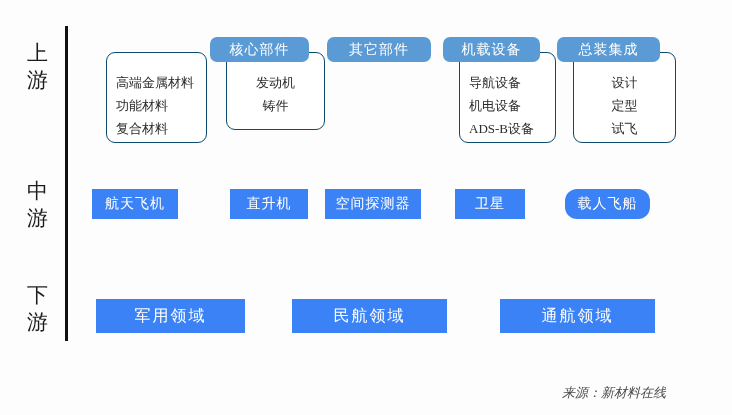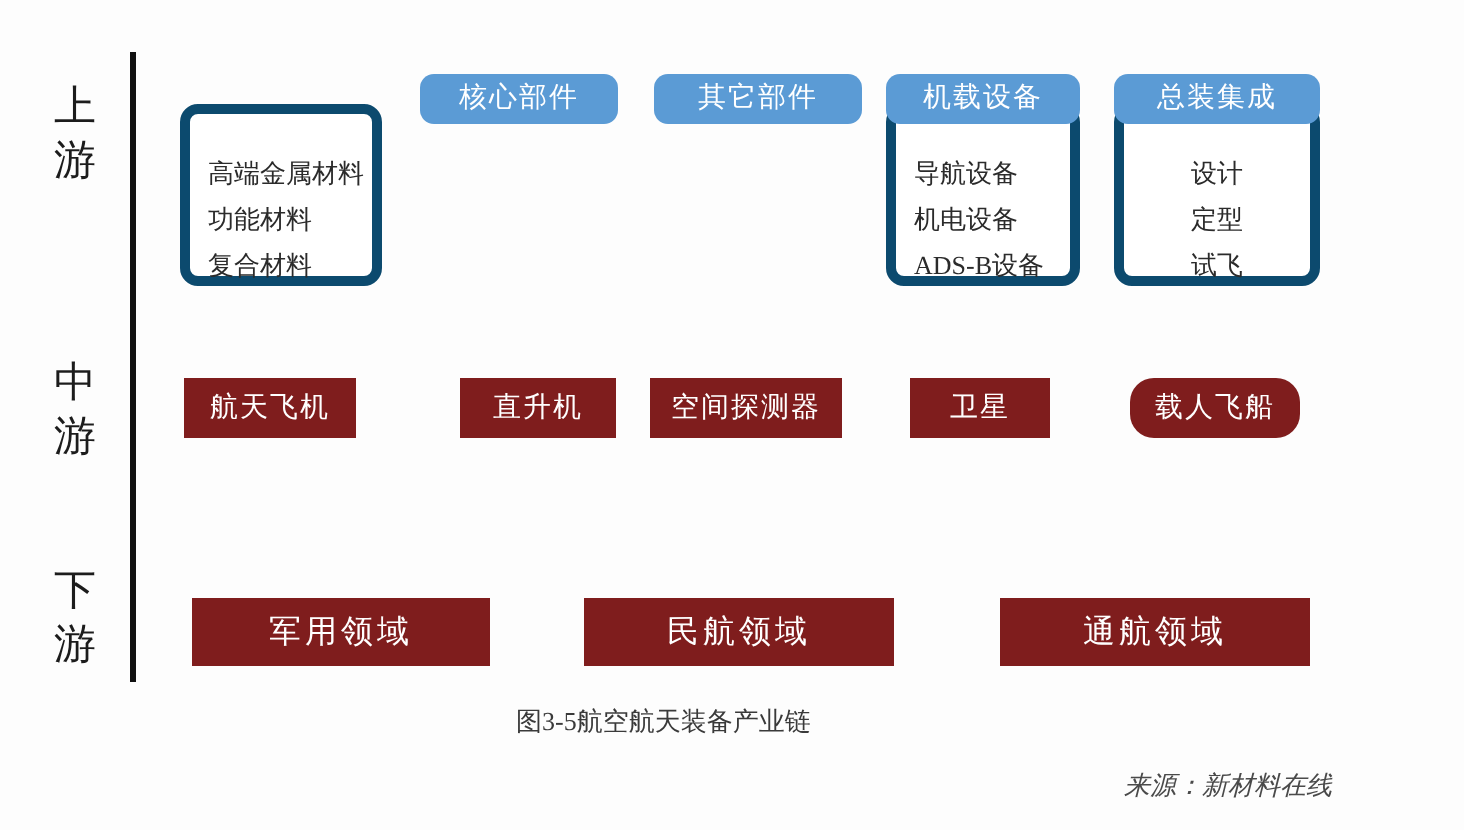--- a/index.html
+++ b/index.html
@@ -53,44 +53,44 @@
     color: #ffffff;
     font-size: 14px;
     line-height: 25px;
     text-align: center;
     letter-spacing: 1px;
     z-index: 2;
     font-family: "Liberation Serif", "DejaVu Serif", serif;
   }
   .card-body {
     position: absolute;
-    left: 0;
+    left: 16px;
     top: 15px;
     width: 100%;
     background: #ffffff;
-    border: 5px solid #0c4a6e;
+    border: 1px solid #0c4a6e;
     border-radius: 9px;
     box-sizing: border-box;
     padding-top: 18px;
     z-index: 1;
   }
   .card-line {
     font-size: 13px;
     line-height: 23px;
     color: #2b2b2b;
     text-align: center;
     white-space: nowrap;
     font-family: "Liberation Serif", "DejaVu Serif", serif;
   }
   .card-line.left-align { text-align: left; padding-left: 9px; }
 
   
   .chip {
     position: absolute;
-    background: #7f1d1d;
+    background: #3b82f6;
     color: #ffffff;
     display: flex;
     align-items: center;
     justify-content: center;
     font-size: 14px;
     letter-spacing: 1px;
     box-sizing: border-box;
     font-family: "Liberation Serif", "DejaVu Serif", serif;
   }
   .chip.big { font-size: 16px; letter-spacing: 2px; }
@@ -134,20 +134,24 @@
 
   <div class="card" style="left:90px; top:37px; width:101px; height:106px;">
     <div class="card-body" style="height:91px;">
       <div class="card-line left-align">高端金属材料</div>
       <div class="card-line left-align">功能材料</div>
       <div class="card-line left-align">复合材料</div>
     </div>
   </div>
 
   <div class="card" style="left:210px; top:37px; width:99px; height:93px;">
+    <div class="card-body" style="height:78px;">
+      <div class="card-line">发动机</div>
+      <div class="card-line">铸件</div>
+    </div>
     <div class="card-head">核心部件</div>
   </div>
 
   <div class="card" style="left:327px; top:37px; width:104px; height:95px;">
     <div class="card-head">其它部件</div>
   </div>
 
   <div class="card" style="left:443px; top:37px; width:97px; height:106px;">
     <div class="card-body" style="height:91px;">
       <div class="card-line left-align">导航设备</div>
@@ -169,17 +173,16 @@
   <div class="chip" style="left:92px; top:189px; width:86px; height:30px;">航天飞机</div>
   <div class="chip" style="left:210px; top:189px; width:78px; height:30px;margin-left:20px;">直升机</div>
   <div class="chip" style="left:325px; top:189px; width:96px; height:30px;">空间探测器</div>
   <div class="chip" style="left:455px; top:189px; width:70px; height:30px;">卫星</div>
   <div class="chip" style="left:565px; top:189px; width:85px; height:30px;border-radius:12px;">载人飞船</div>
 
   <div class="chip big" style="left:96px; top:299px; width:149px; height:34px;">军用领域</div>
   <div class="chip big" style="left:292px; top:299px; width:155px; height:34px;">民航领域</div>
   <div class="chip big" style="left:500px; top:299px; width:155px; height:34px;">通航领域</div>
 
-  <div class="caption" style="left:258px; top:352px;">图3-5航空航天装备产业链</div>
 
   <div class="source" style="left:562px; top:384px;">来源：新材料在线</div>
 
 </div>
 
 </body></html>

